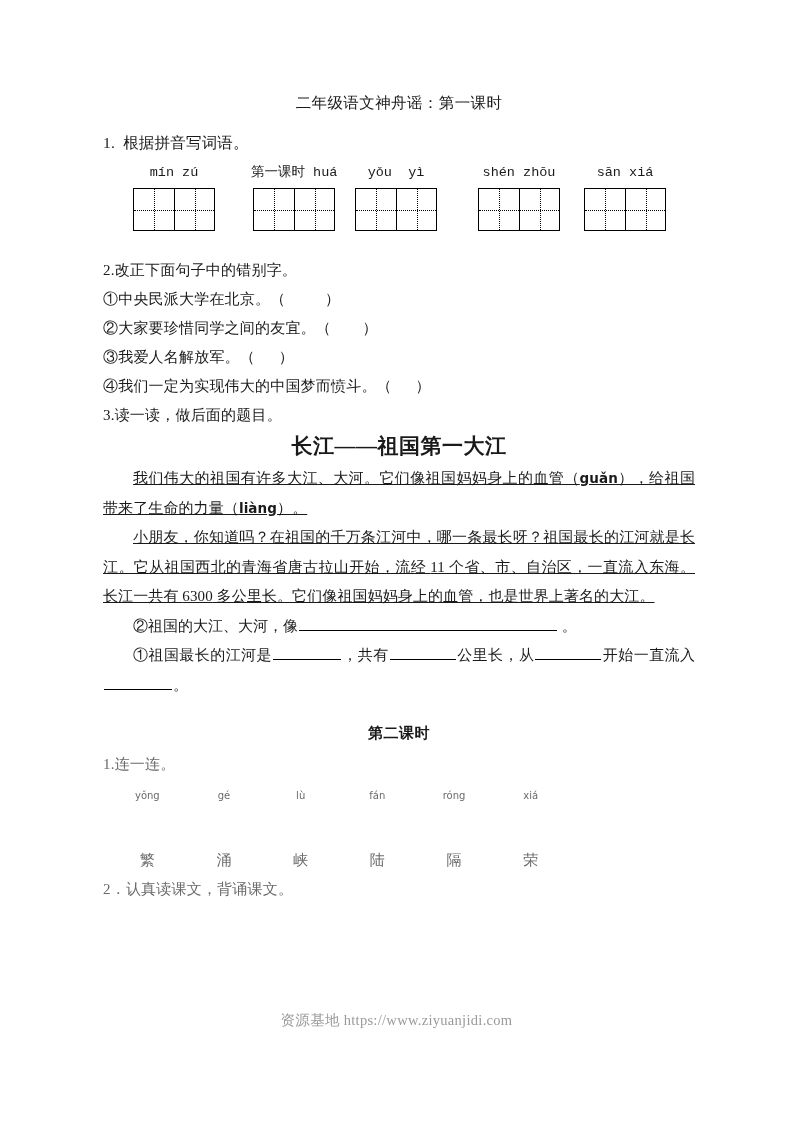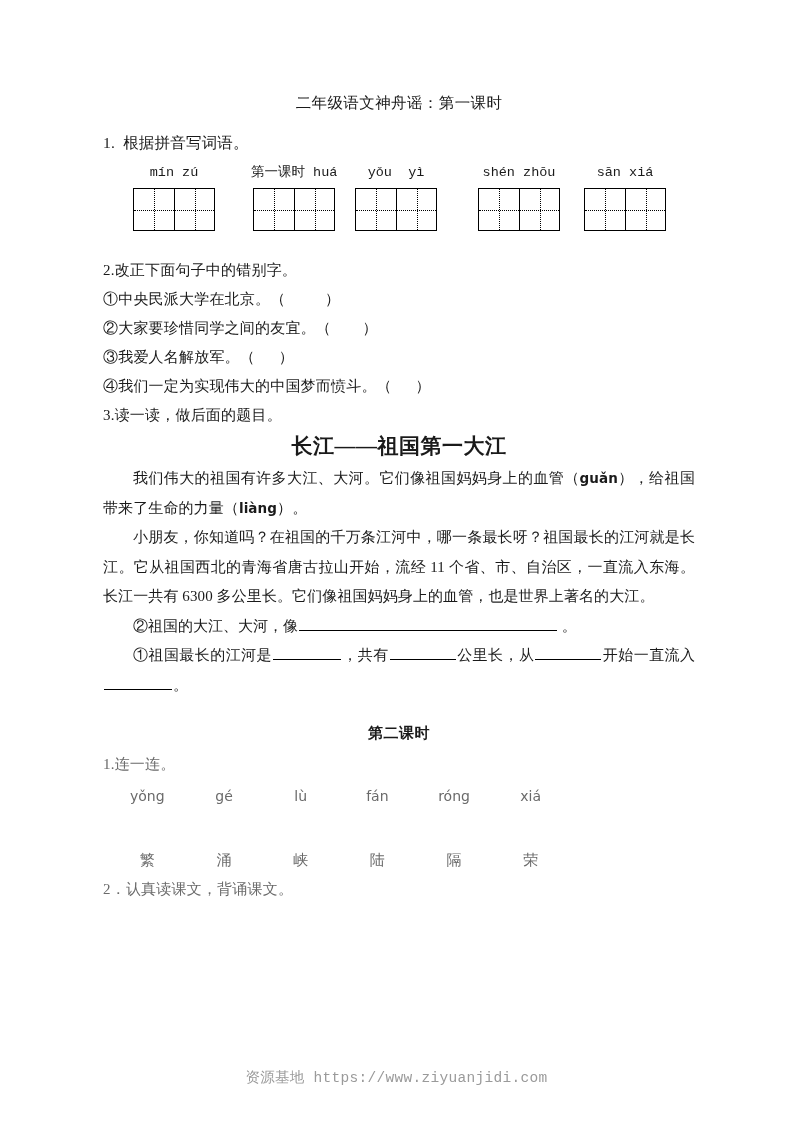--- a/index.html
+++ b/index.html
@@ -127,20 +127,21 @@
 
   
   .para {
     font-size: 15px;
     line-height: 29.5px;
     letter-spacing: 0.1px;
     text-align: justify;
     text-justify: inter-character;
     margin: 0;
     text-indent: 2em;
+    text-decoration: underline;
   }
   .para .pin {
     font-family: "DejaVu Sans", "Liberation Sans", sans-serif;
     font-weight: bold;
     font-size: 13.5px;
   }
   .para .num {
     font-family: "Liberation Serif", serif;
   }
 
@@ -170,41 +171,41 @@
     display: flex;
     width: 460px;
     margin-left: 6px;
   }
   .match-row .cell {
     flex: 1 1 0;
     text-align: center;
   }
   .match-row.pinyin-row .cell {
     font-family: "DejaVu Sans", "Liberation Sans", sans-serif;
-    font-size: 14px;
+    font-size: 10px;
     line-height: 26px;
     color: #6a6a6a;
   }
   .match-row.hanzi-row .cell {
     font-size: 15px;
     line-height: 26px;
     color: #6a6a6a;
   }
   .match-gap { height: 38px; }
 
   .faint { color: #6a6a6a; }
 
   
   .footer {
     position: absolute;
     left: 0;
-    top: 1068px;
+    top: 1011px;
     width: 793px;
     text-align: center;
-    font-family: Liberation Mono, monospace;
+    font-family: Liberation Serif, serif;
     font-size: 14.5px;
     letter-spacing: 0.3px;
     color: #9a9a9a;
   }
 </style>
 </head>
 <body>
 
 <div class="page">
   <div class="content">

